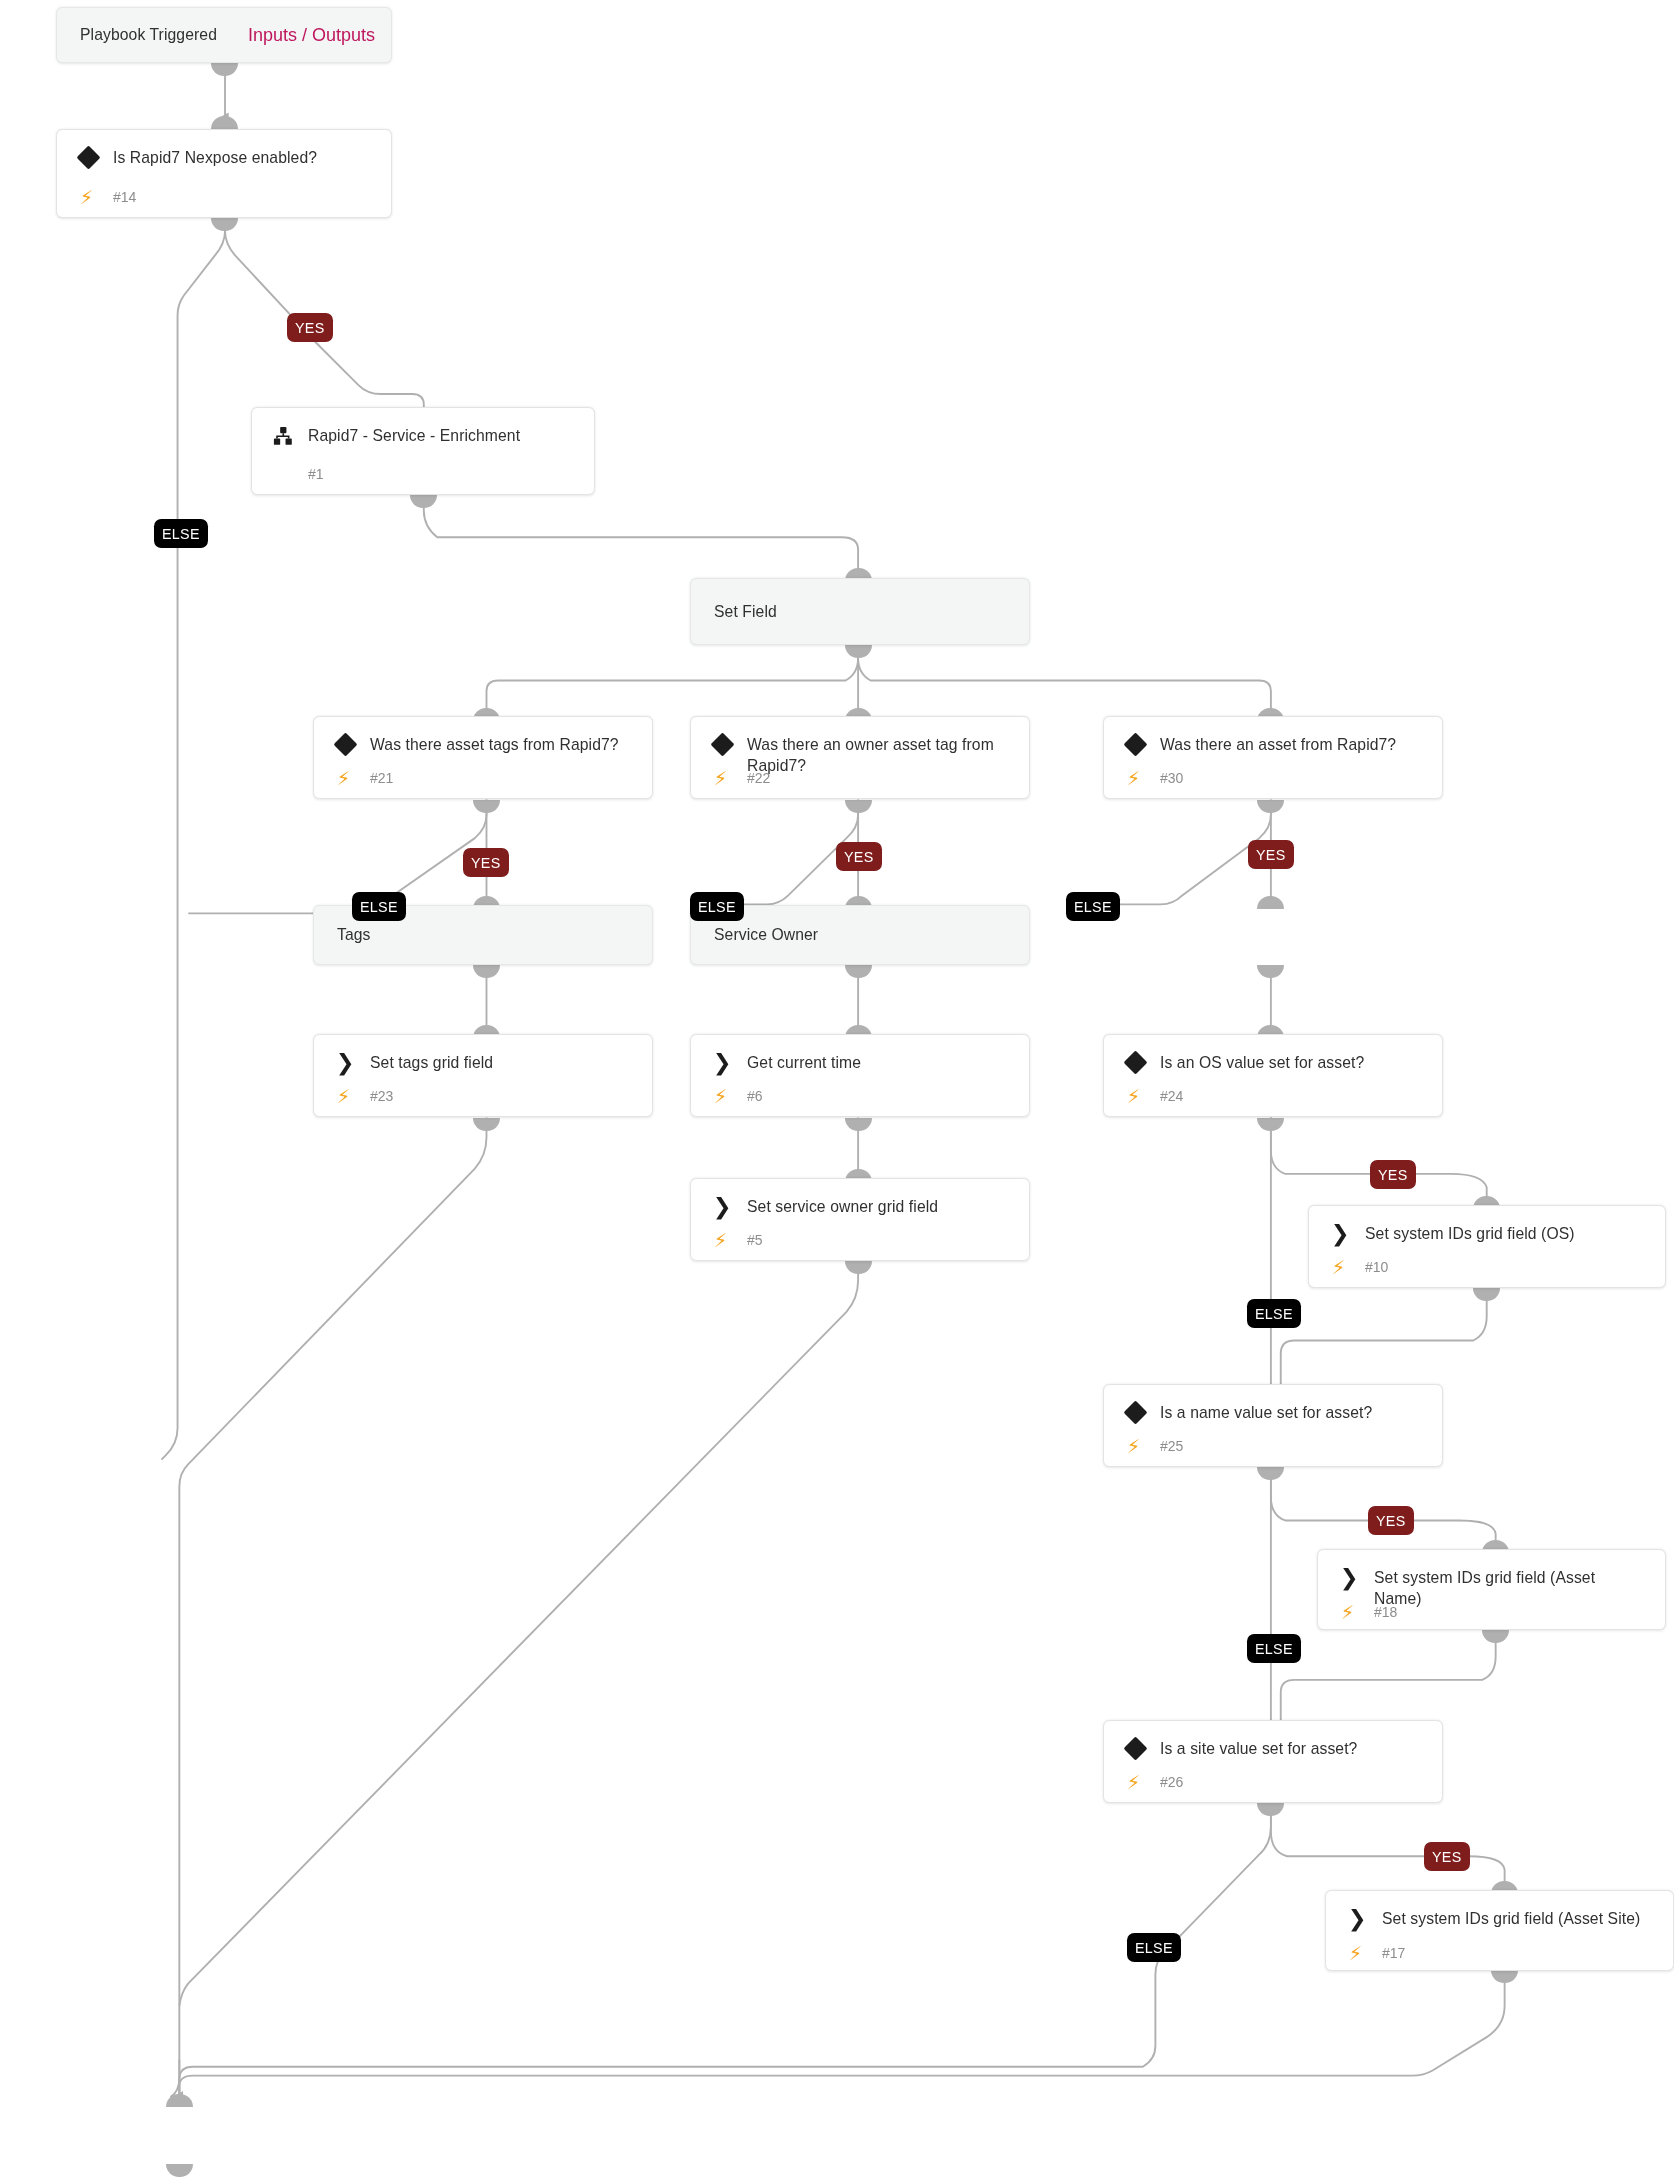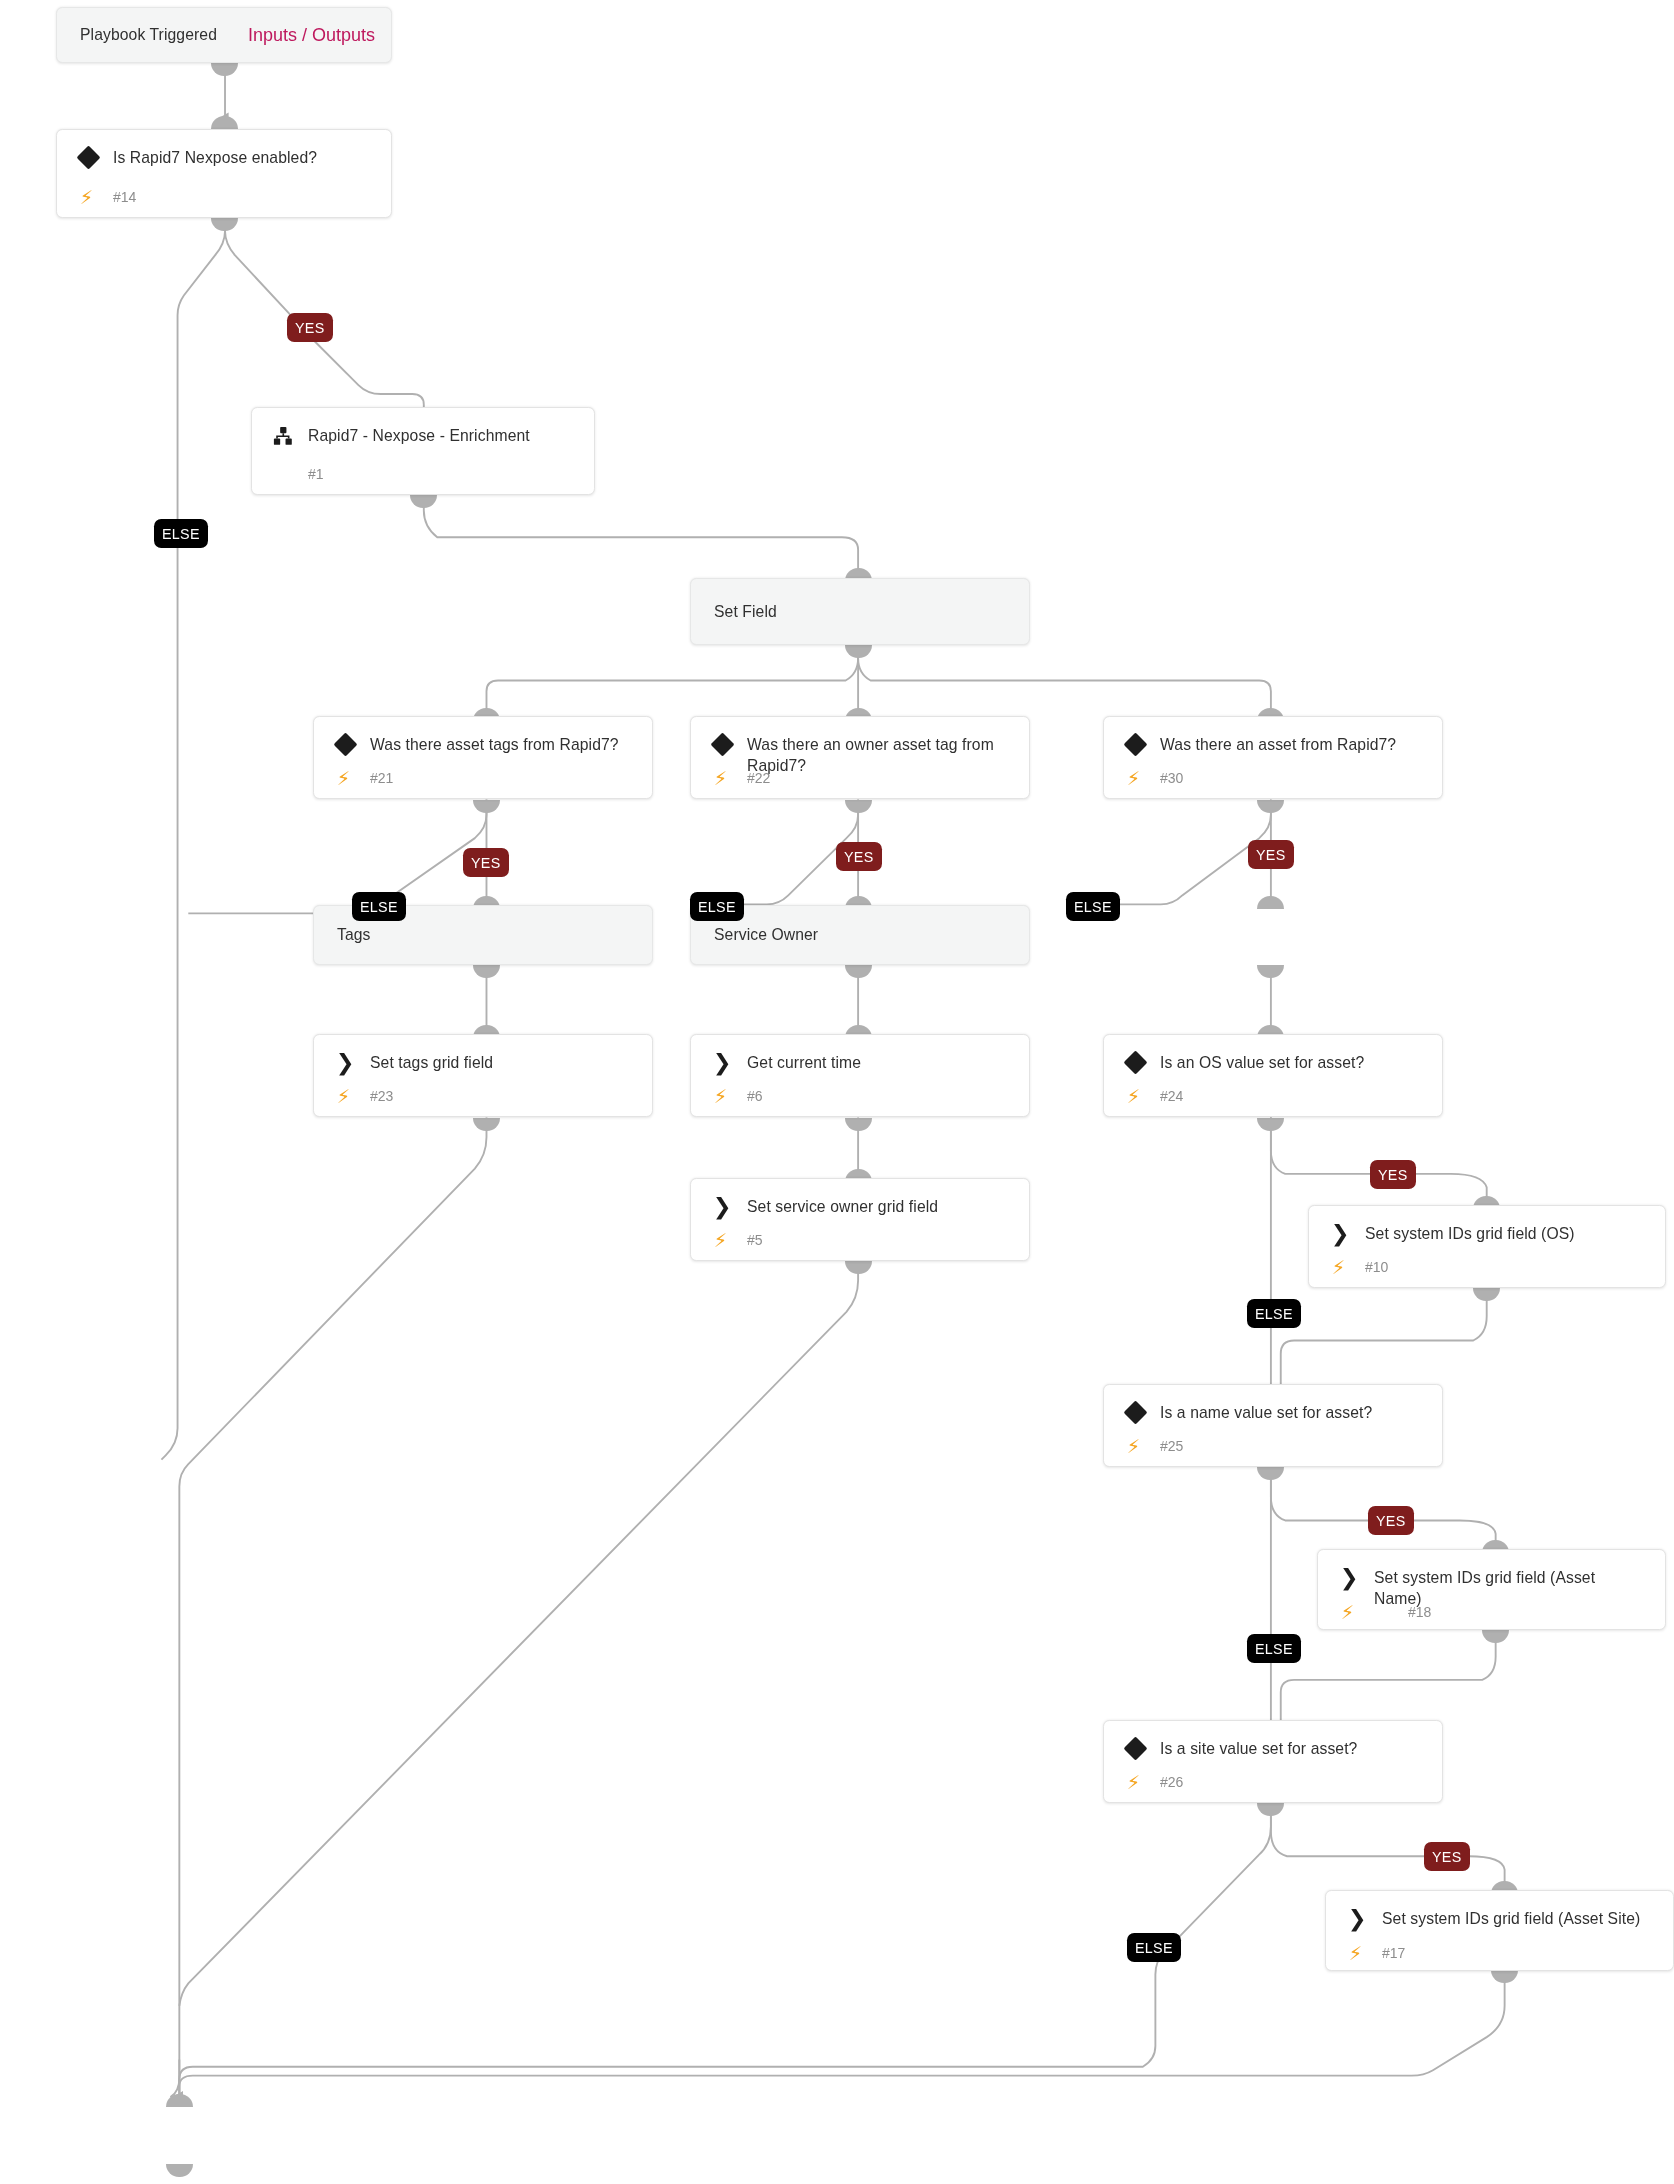--- a/index.html
+++ b/index.html
@@ -230,21 +230,21 @@
   <div class="port top" style="left:410px; top:412px;"></div>
   <div class="node" style="left:251px; top:407px; width:344px; height:88px;">
     <div class="ic">
       <svg class="ic-tree" width="19.7" height="19.7" viewBox="0 0 22 22">
         <rect x="8" y="1" width="7" height="7" rx="1" fill="#1c1c1c"></rect>
         <rect x="1" y="14" width="7" height="7" rx="1" fill="#1c1c1c"></rect>
         <rect x="14" y="14" width="7" height="7" rx="1" fill="#1c1c1c"></rect>
         <path d="M11.5,8 L11.5,11.5 M4.5,14 L4.5,11.5 L17.5,11.5 L17.5,14" stroke="#1c1c1c" stroke-width="1.8" fill="none"></path>
       </svg>
     </div>
-    <div class="title">Rapid7 - Nexpose - Enrichment</div>
+    <div class="title">Rapid7 - Service - Enrichment</div>
     <div class="ref">#1</div>
   </div>
   <div class="port bot" style="left:410px; top:495px;"></div>
 
   <div class="badge else" style="left:154px; top:519px;">ELSE</div>
 
   <div class="port top" style="left:845px; top:568px;"></div>
   <div class="node group" style="left:690px; top:578px; width:340px; height:67px;">
     <div class="title">Set Field</div>
   </div>
@@ -396,21 +396,21 @@
   <div class="badge yes" style="left:1368px; top:1506px;">YES</div>
   <div class="port top" style="left:1482px; top:1540px;"></div>
   <div class="node" style="left:1317px; top:1549px; width:349px; height:81px;">
     <div class="ic">
         <span class="ic-chevron">❯</span>
       </div>
     <div class="title">Set system IDs grid field (Asset Name)</div>
     <div class="bolt" style="bottom:5.4px;">
         <span>⚡</span>
       </div>
-    <div class="ref" style="bottom:9px;margin-left:34px;">#18</div>
+    <div class="ref" style="bottom:9px;">#18</div>
   </div>
   <div class="port bot" style="left:1482px; top:1630px;"></div>
 
   <div class="badge else" style="left:1247px; top:1634px;">ELSE</div>
 
   <div class="port top" style="left:1257px; top:1751px;"></div>
   <div class="node" style="left:1103px; top:1720px; width:340px; height:83px;">
     <div class="ic">
         <div class="ic-diamond"></div>
       </div>

